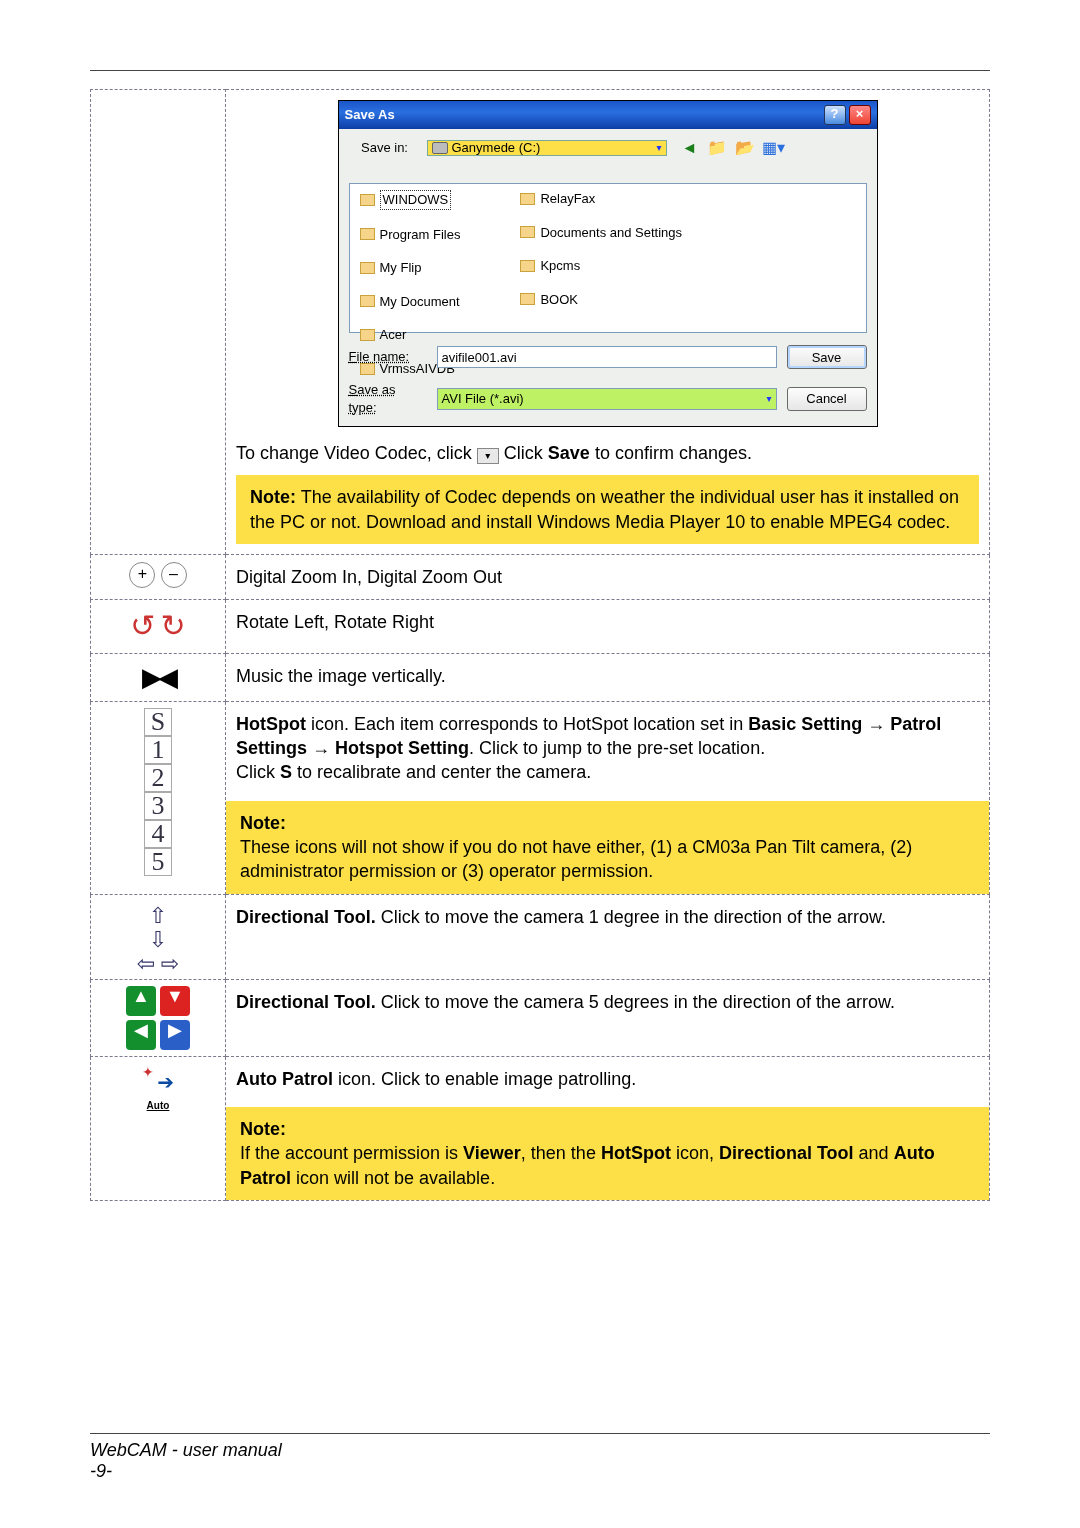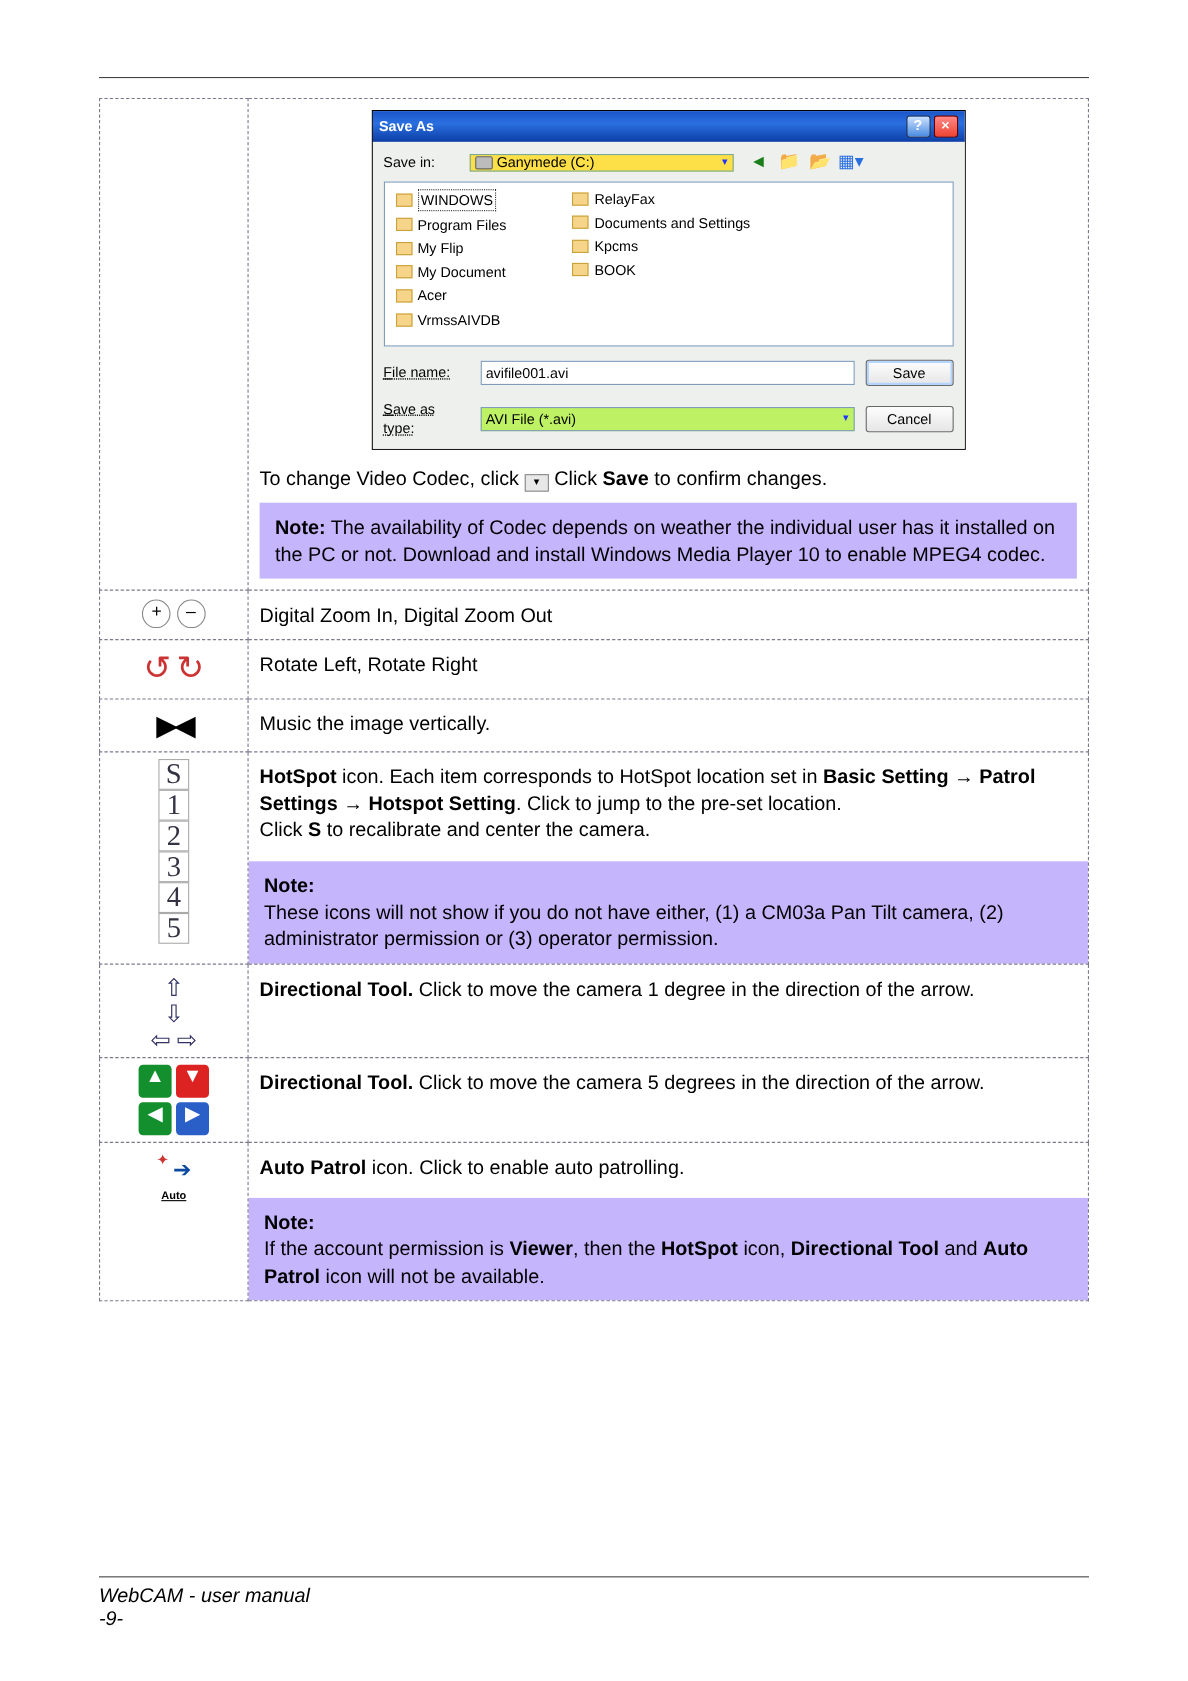--- a/index.html
+++ b/index.html
@@ -30,21 +30,21 @@
     padding: 10px 10px;
     font-size: 18px;
     line-height: 1.35;
   }
   .outer-table tr td:first-child {
     width: 135px;
     text-align: center;
     padding: 6px 4px;
   }
   .note-box {
-    background: #c4b5fd;
+    background: #fde047;
     padding: 10px 14px;
     margin-top: 10px;
   }
   .note-box-in-row { padding: 10px 14px; }
   .bold { font-weight: bold; }
   .save-as-wrap {
     width: 540px;
     margin: 0 auto 14px auto;
     border: 1px solid #000;
     font-family: Tahoma, sans-serif;
@@ -65,40 +65,40 @@
     background: linear-gradient(#f88,#e43);
     border: 1px solid #600;
     color: #fff;
     text-align: center;
     font-size: 13px;
     line-height: 16px;
     border-radius: 3px;
   }
   .tbtn.help { background: linear-gradient(#cde2ff,#4a8be0); border:1px solid #235; color:#fff; }
   .save-as-body { background: #eef0ee; padding: 8px 10px 10px 10px; }
-  .savein-row { display:flex; align-items:center; gap:6px; margin-bottom:6px; }
+  .savein-row { display:flex; align-items:center; gap:6px; margin-bottom:24px;text-align:center; }
   .savein-row .lbl { width: 72px; }
   .drive-box {
     display:flex; align-items:center;
     background:#fde047; border:1px solid #7a9; padding:1px 4px; width: 240px; height:16px;
     justify-content: space-between;
   }
   .drive-box .dl { display:flex; gap:4px; align-items:center; }
   .disk-ico { width:16px; height:12px; background:#bcbcbc; border:1px solid #666; border-radius:2px; display:inline-block;}
   .dd-arrow { color:#23f; font-size:10px; }
   .tb-icons { display:flex; gap:6px; margin-left:6px; }
   .tb-ico {
     width:22px; height:22px; border:1px solid transparent; display:flex; align-items:center; justify-content:center;
     font-size:16px;
   }
   .file-pane {
     background:#fff; border:1px solid #7e9dbb; height:150px; padding:6px 10px;
     display:flex; gap:60px;
   }
-  .file-col { display:flex; flex-direction:column; gap:4px; }
+  .file-col { display:flex; flex-direction:column; gap:16px; }
   .folder-item { display:flex; align-items:center; gap:5px; font-size:13px; }
   .folder-ico {
     width:15px; height:12px;
     background:#f6d48a; border:1px solid #c9a23b;
     display:inline-block;
   }
   .selected-box { border:1px dotted #333; padding:0 2px; }
   .field-row { display:flex; align-items:center; gap:10px; margin-top:12px; }
   .field-row .fl { width:78px; text-decoration: underline; text-decoration-style: dotted; }
   .field-row .fl::first-letter { text-decoration: underline; }
@@ -369,21 +369,21 @@
     <tr>
       <td>
         <span class="auto-ico">
           <span class="plus">✦</span>
           <span class="aarrow">➔</span>
         </span>
         <span class="auto-lbl">Auto</span>
       </td>
       <td style="padding:0">
         <div style="padding:10px 10px 6px 10px">
-          <b>Auto Patrol</b><span> icon.    </span><span>Click to enable auto patrolling.</span>
+          <b>Auto Patrol</b><span> icon.    </span><span>Click to enable image patrolling.</span>
         </div>
         <div class="note-box note-box-in-row">
           <div class="bold">Note:</div>
           <div>
             <span>If the account permission is </span><b>Viewer</b><span>, then the </span><b>HotSpot</b><span> icon, </span><b>Directional Tool</b><span> and </span><b>Auto Patrol</b><span> icon will not be available.</span>
           </div>
         </div>
       </td>
     </tr>
   </tbody>

